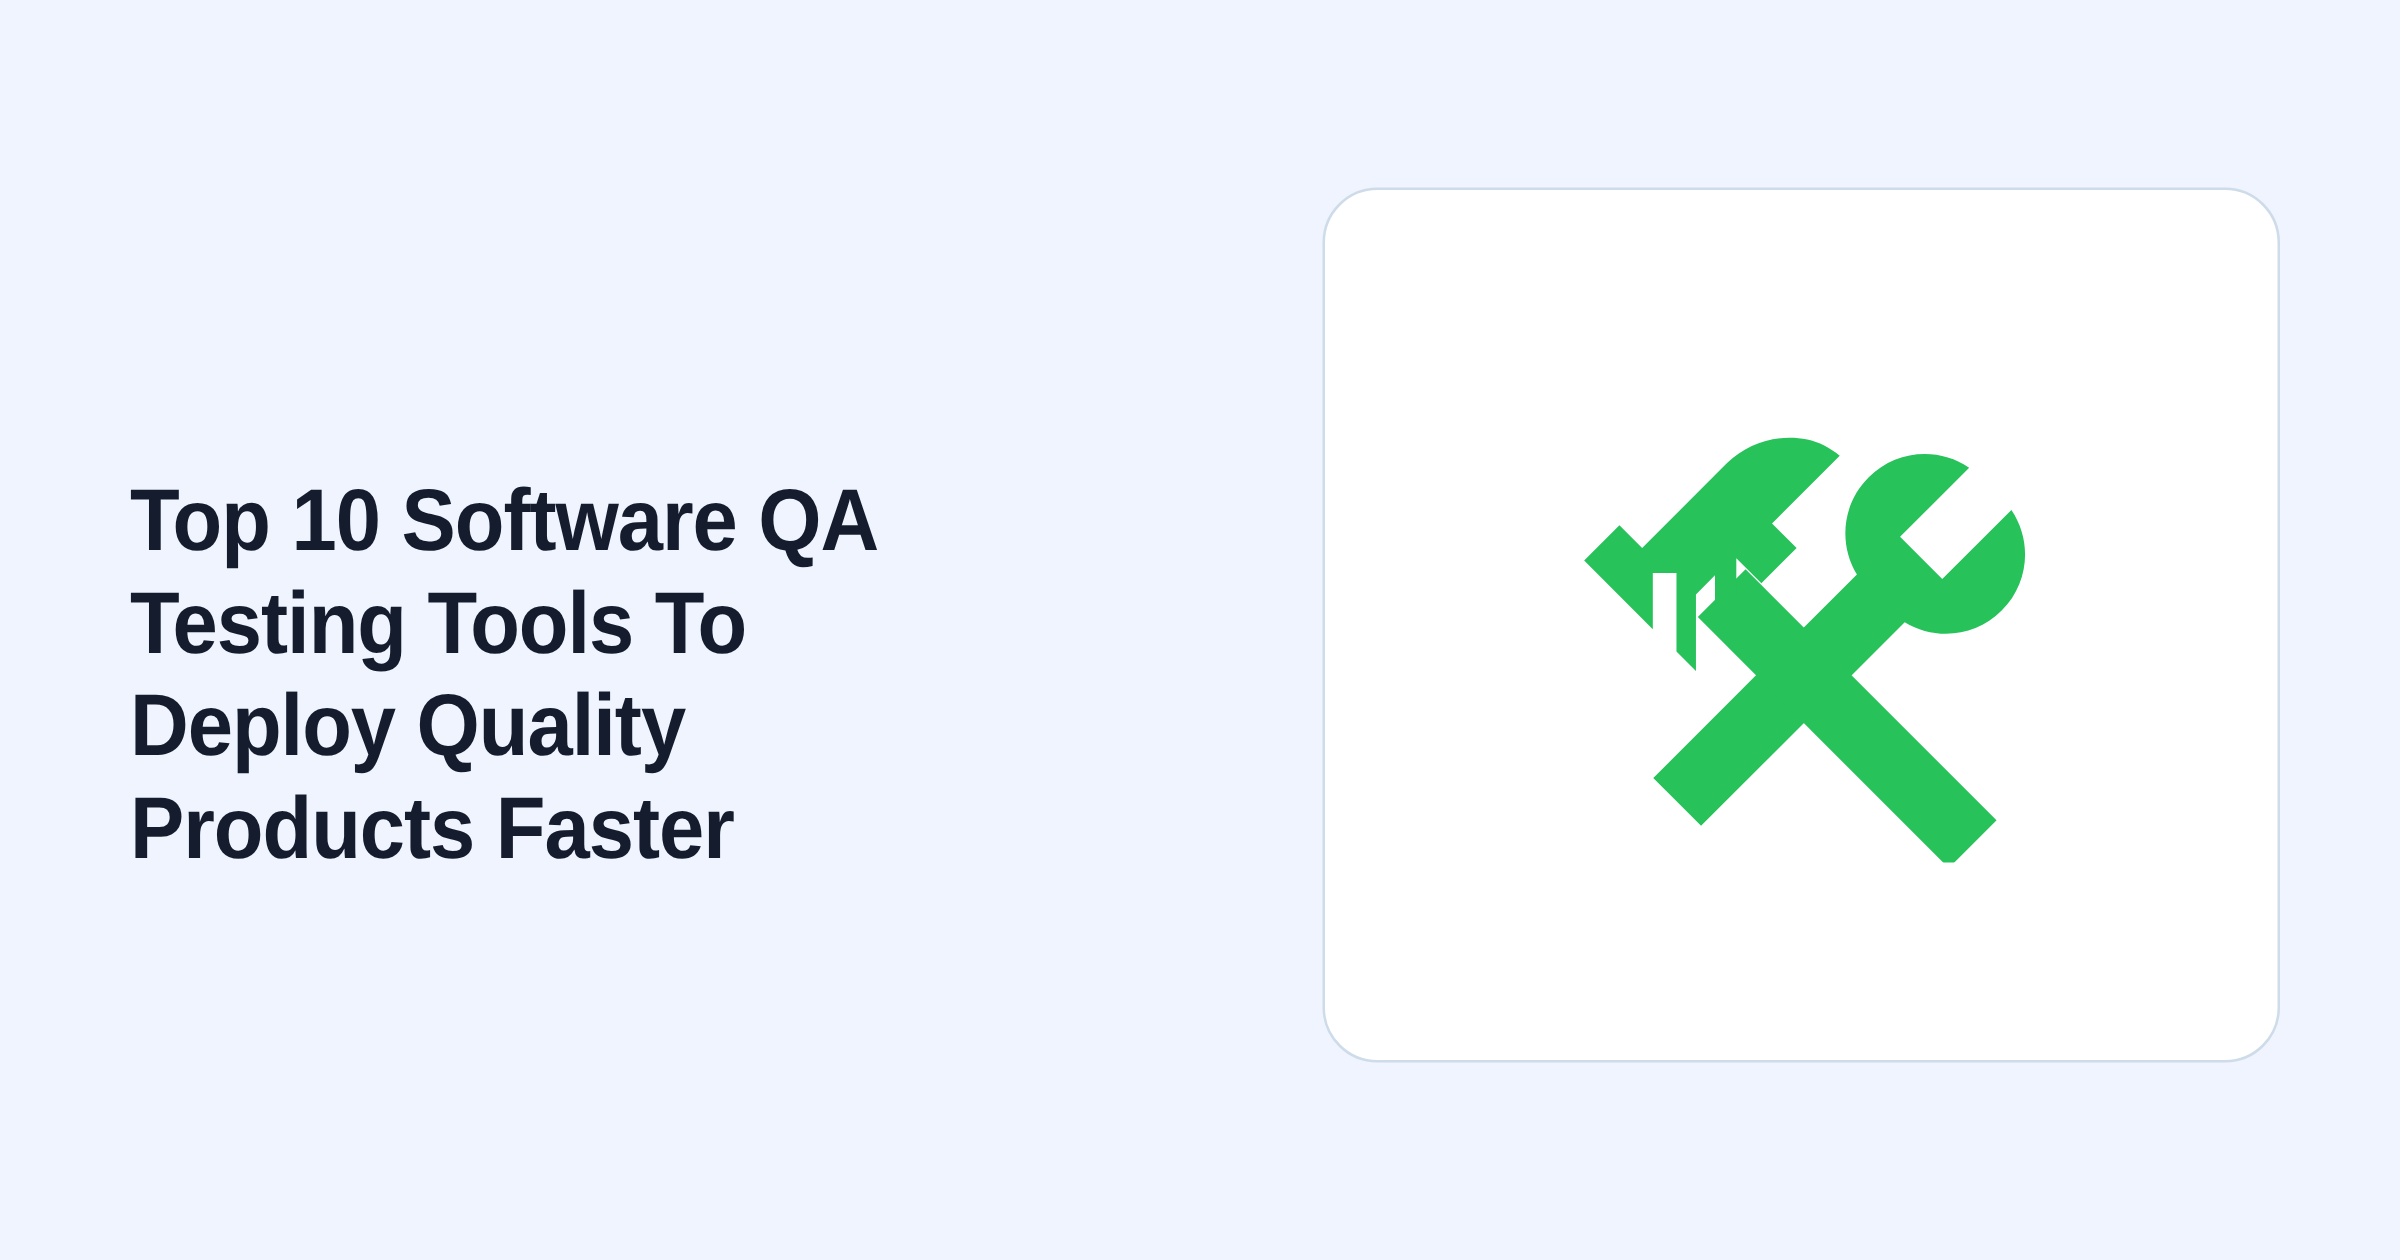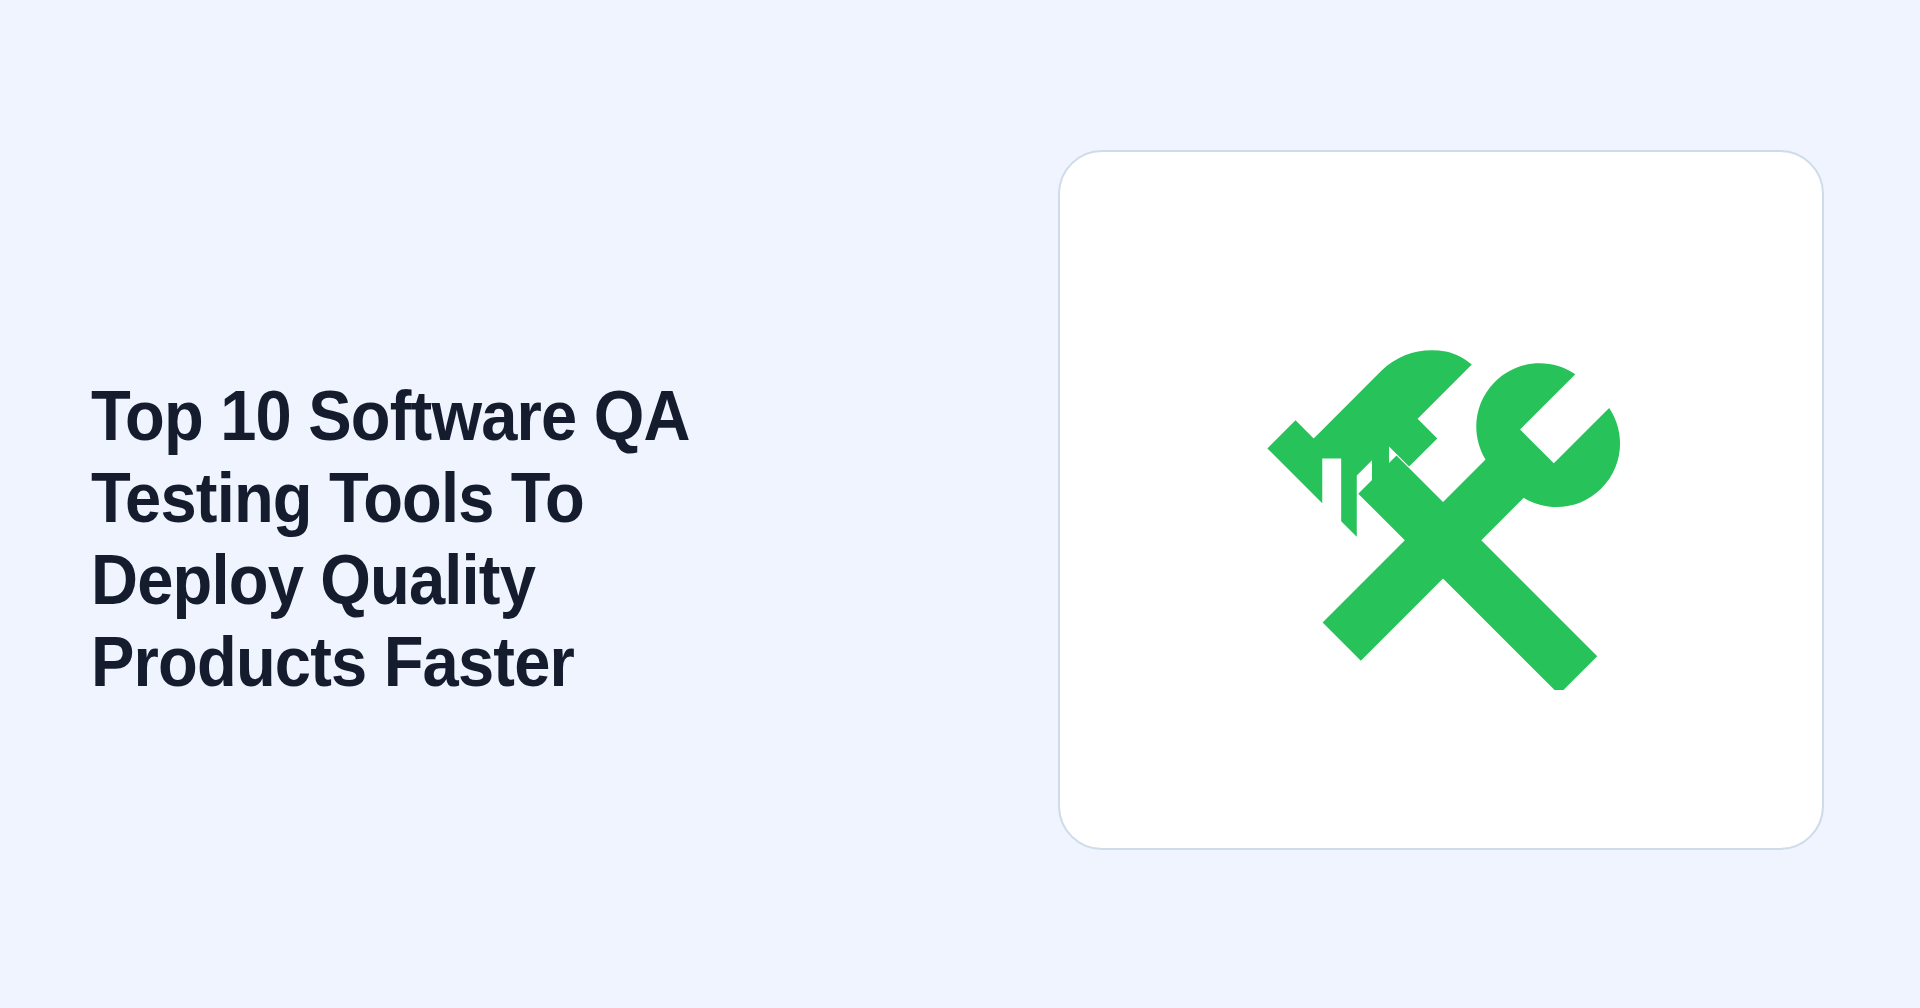--- a/index.html
+++ b/index.html
@@ -21,21 +21,21 @@
     height: 1008px;
     box-sizing: border-box;
     display: flex;
     flex-direction: row;
     align-items: center;
   }
 
   
   .hero-text {
     position: absolute;
-    left: 91px;
+    left: 104px;
     top: 376px;
     width: 800px;
   }
 
   .hero-title {
     margin: 0;
     color: #141c2e;
     font-family: "Liberation Sans", sans-serif;
     font-size: 70px;
     font-weight: 700;

